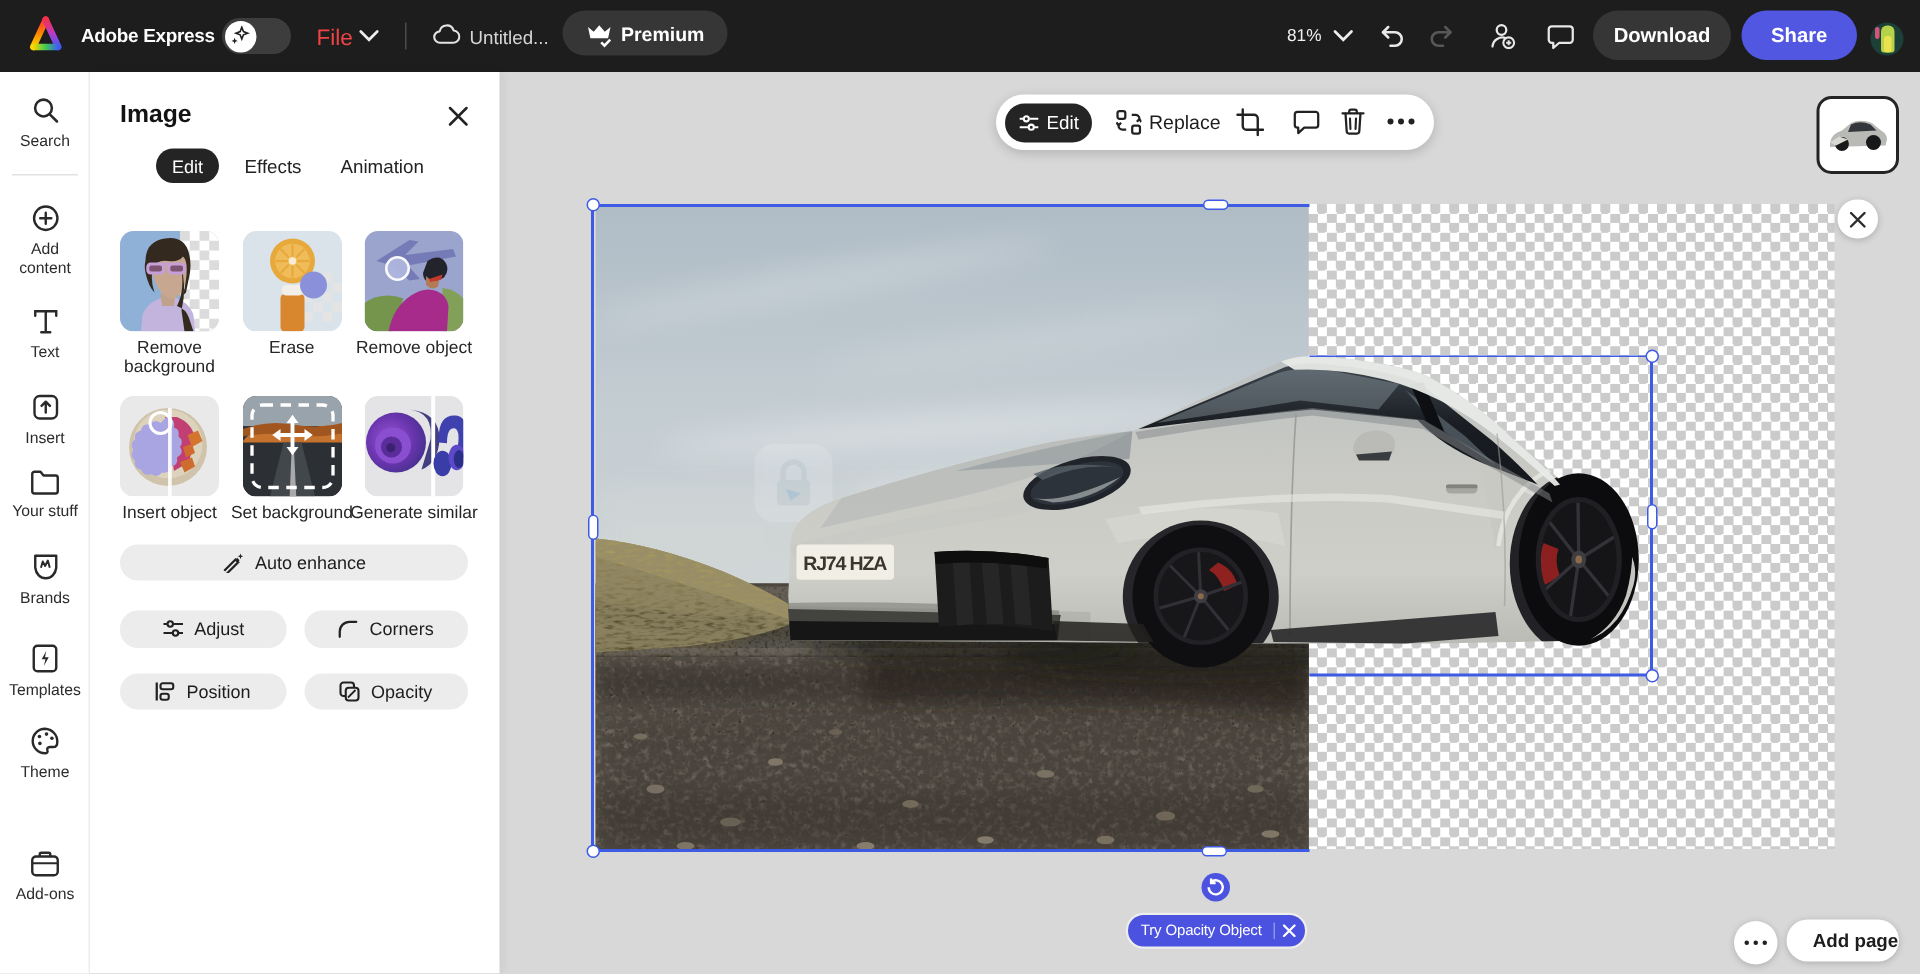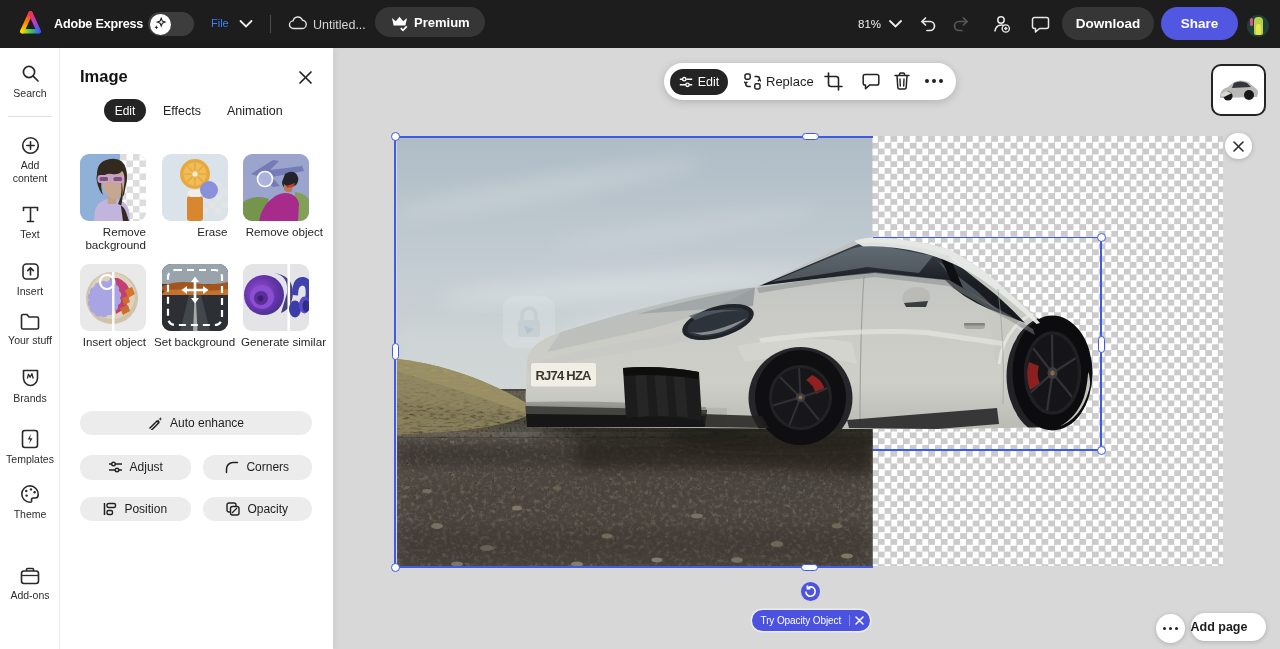--- a/index.html
+++ b/index.html
@@ -12,22 +12,22 @@
   #topbar .txt { color:#fff; }
 
   
   #rail { position:absolute; left:0; top:48px; width:60px; height:634px; background:#fff; border-right:1px solid #ededed; z-index:5;}
   .railitem { position:absolute; left:0; width:60px; text-align:center; color:#292929; }
   .railitem .lbl { font-size:10.5px; color:#2c2c2c; line-height:12.5px; }
 
   
   #panel { position:absolute; left:60px; top:48px; width:273px; height:601px; background:#fff; z-index:4; box-shadow:3px 0 6px rgba(0,0,0,.05); }
   .thumb { position:absolute; width:66px; height:67px; border-radius:9px; overflow:hidden; }
-  .tlabel { position:absolute; font-size:11.6px; color:#262626; text-align:right; white-space:nowrap; }
-  .gbtn { position:absolute; background:#ececec; border-radius:12px; display:flex; align-items:center; justify-content:center; font-size:12px; color:#1d1d1d; gap:7px;margin-top:48px;}
+  .tlabel { position:absolute; font-size:11.6px; color:#262626; text-align:center; white-space:nowrap; }
+  .gbtn { position:absolute; background:#ececec; border-radius:12px; display:flex; align-items:center; justify-content:center; font-size:12px; color:#1d1d1d; gap:7px;}
 
   
   #canvas { position:absolute; left:333px; top:48px; width:947px; height:601px; background:#d8d8d8; }
   #checker { position:absolute; left:872px; top:136px; width:351px; height:430px;
     background: repeating-conic-gradient(#cbcbcb 0 25%, #ffffff 0 50%);
     background-size:12.6px 12.6px; }
   .selline { position:absolute; background:#3e5be4; z-index:20; }
   .hcirc { position:absolute; width:9px; height:9px; border:1.8px solid #3e5be4; background:#fff; border-radius:50%; z-index:21; }
   .hpill { position:absolute; width:17px; height:7px; border:1.8px solid #3e5be4; background:#fff; border-radius:4px; z-index:21; }
   .hpillv { position:absolute; width:7px; height:17px; border:1.8px solid #3e5be4; background:#fff; border-radius:4px; z-index:21; }
@@ -68,21 +68,21 @@
     </g>
   </svg>
   <div class="abs txt" style="left:54px;top:17px;font-size:12.6px;font-weight:bold;letter-spacing:-.2px">Adobe Express</div>
 
   <div class="abs" style="left:148px;top:12px;width:46px;height:24px;border-radius:12px;background:#3d3d3d"></div>
   <div class="abs" style="left:149.5px;top:13.5px;width:21px;height:21px;border-radius:50%;background:#fff"></div>
   <svg class="abs" style="left:153px;top:17px" width="14" height="14" viewBox="0 0 14 14">
     <path d="M8.2 1.2 L9.3 4 L12.1 5.1 L9.3 6.2 L8.2 9 L7.1 6.2 L4.3 5.1 L7.1 4 Z" fill="none" stroke="#222" stroke-width="1.1"></path>
     <path d="M3.4 8.2 L4 9.7 L5.5 10.3 L4 10.9 L3.4 12.4 L2.8 10.9 L1.3 10.3 L2.8 9.7 Z" fill="#222"></path>
   </svg>
-  <div class="abs txt" style="left:211px;top:17px;font-size:11px;color:#3b82f6">File</div>
+  <div class="abs txt" style="left:211px;top:17px;font-size:15px;color:#ef4444">File</div>
   <svg class="abs" style="left:239px;top:19px" width="14" height="10" viewBox="0 0 14 10">
       <path d="M1.5 2 L7 7.5 L12.5 2" fill="none" stroke="#ededed" stroke-width="1.8" stroke-linecap="round"></path>
     </svg>
   <div class="abs" style="left:270px;top:15px;width:1px;height:18px;background:#4d4d4d"></div>
   <svg class="abs" style="left:288px;top:16px" width="19" height="15" viewBox="0 0 19 15">
     <path d="M5.5 12.5 a3.8 3.8 0 0 1 -.4 -7.6 a4.8 4.8 0 0 1 9.3 -.6 a3.4 3.4 0 0 1 -.6 8.2 Z" fill="none" stroke="#e3e3e3" stroke-width="1.4" stroke-linejoin="round"></path>
   </svg>
   <div class="abs txt" style="left:313px;top:17.5px;font-size:12.5px;color:#d5d5d5">Untitled...</div>
 
   <div class="abs" style="left:375px;top:7px;width:110px;height:30px;border-radius:15px;background:#363636"></div>
@@ -703,15 +703,15 @@
   <svg class="abs" style="left:102.5px;top:6px" width="9" height="9" viewBox="0 0 9 9">
       <path d="M1 1 L8 8 M8 1 L1 8" stroke="#fff" stroke-width="1.5" stroke-linecap="round"></path>
     </svg>
 </div>
 
 <div class="abs white-pill" style="left:1156px;top:613.5px;width:29px;height:29px;border-radius:50%;z-index:30">
   <div style="position:absolute;left:6.5px;top:13px;width:3.4px;height:3.4px;border-radius:50%;background:#222"></div>
   <div style="position:absolute;left:12.8px;top:13px;width:3.4px;height:3.4px;border-radius:50%;background:#222"></div>
   <div style="position:absolute;left:19.1px;top:13px;width:3.4px;height:3.4px;border-radius:50%;background:#222"></div>
 </div>
-<div class="abs white-pill" style="left:1190.5px;top:613px;width:75px;height:28px;border-radius:14px;z-index:30;display:flex;align-items:center;justify-content:flex-start">
+<div class="abs white-pill" style="left:1190.5px;top:613px;width:75px;height:28px;border-radius:14px;z-index:30;display:flex;align-items:center;justify-content:flex-end">
   <span style="font-size:12.5px;font-weight:bold;color:#1d1d1d">Add page</span>
 </div>
 
 </body></html>

